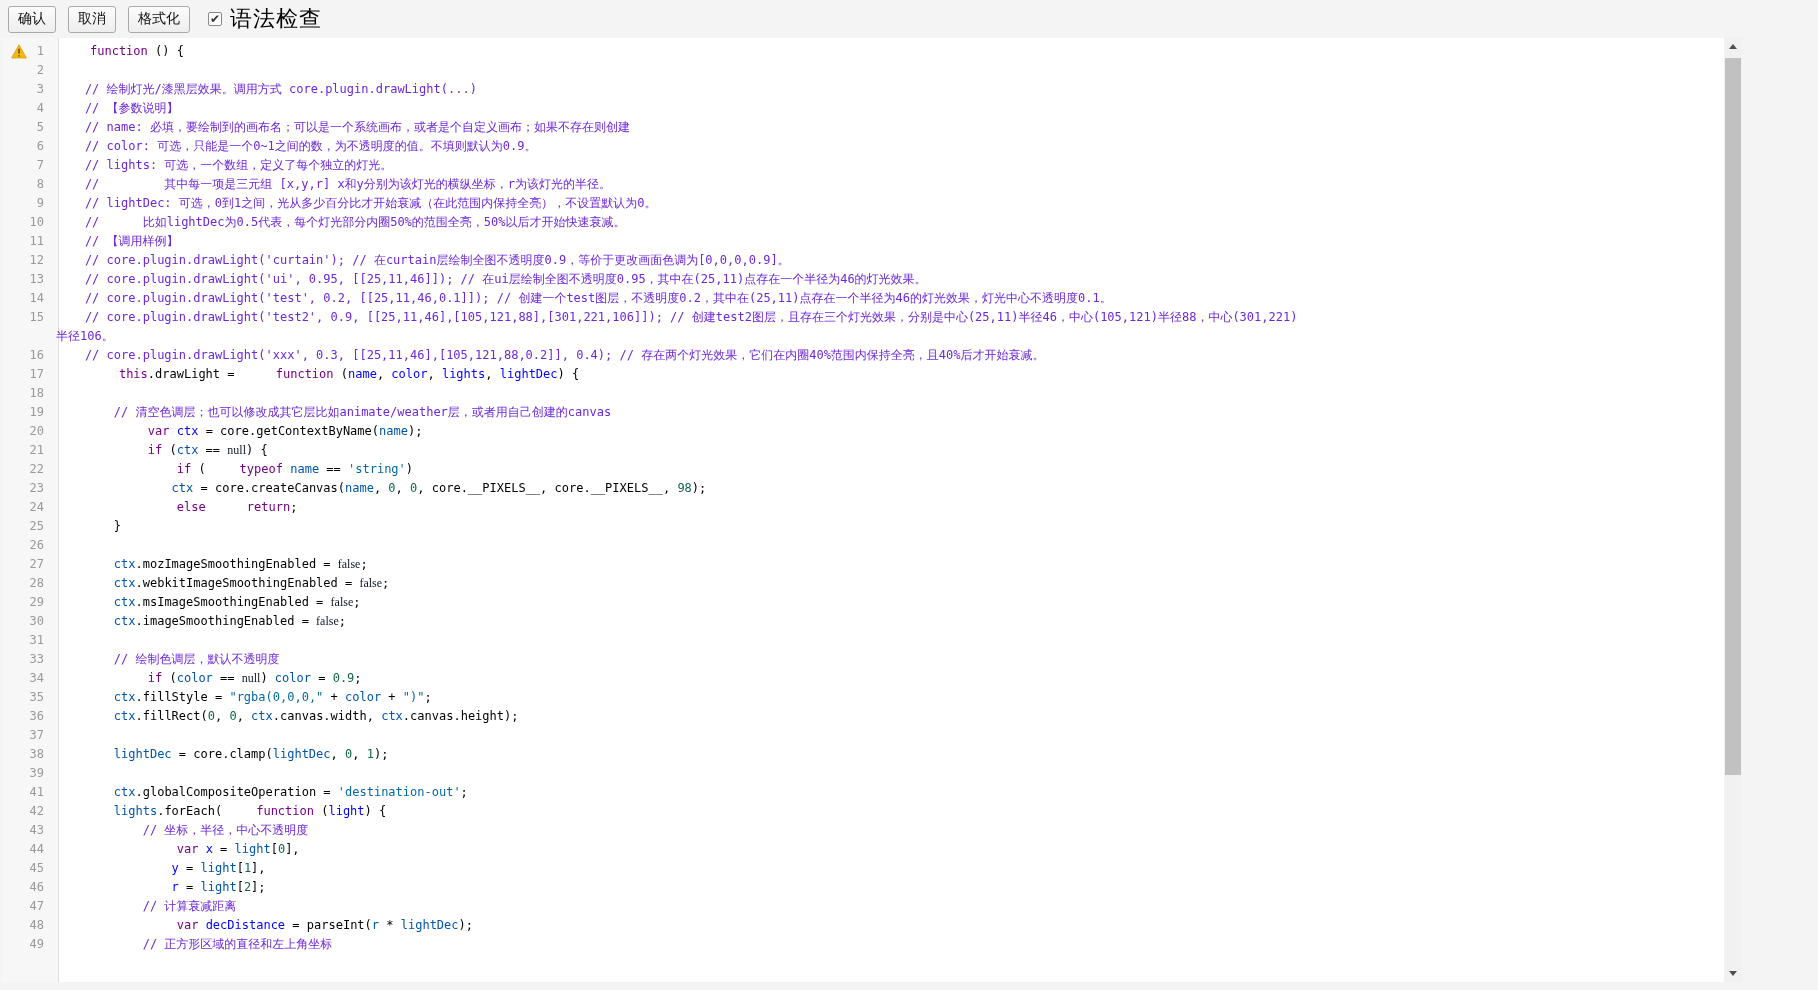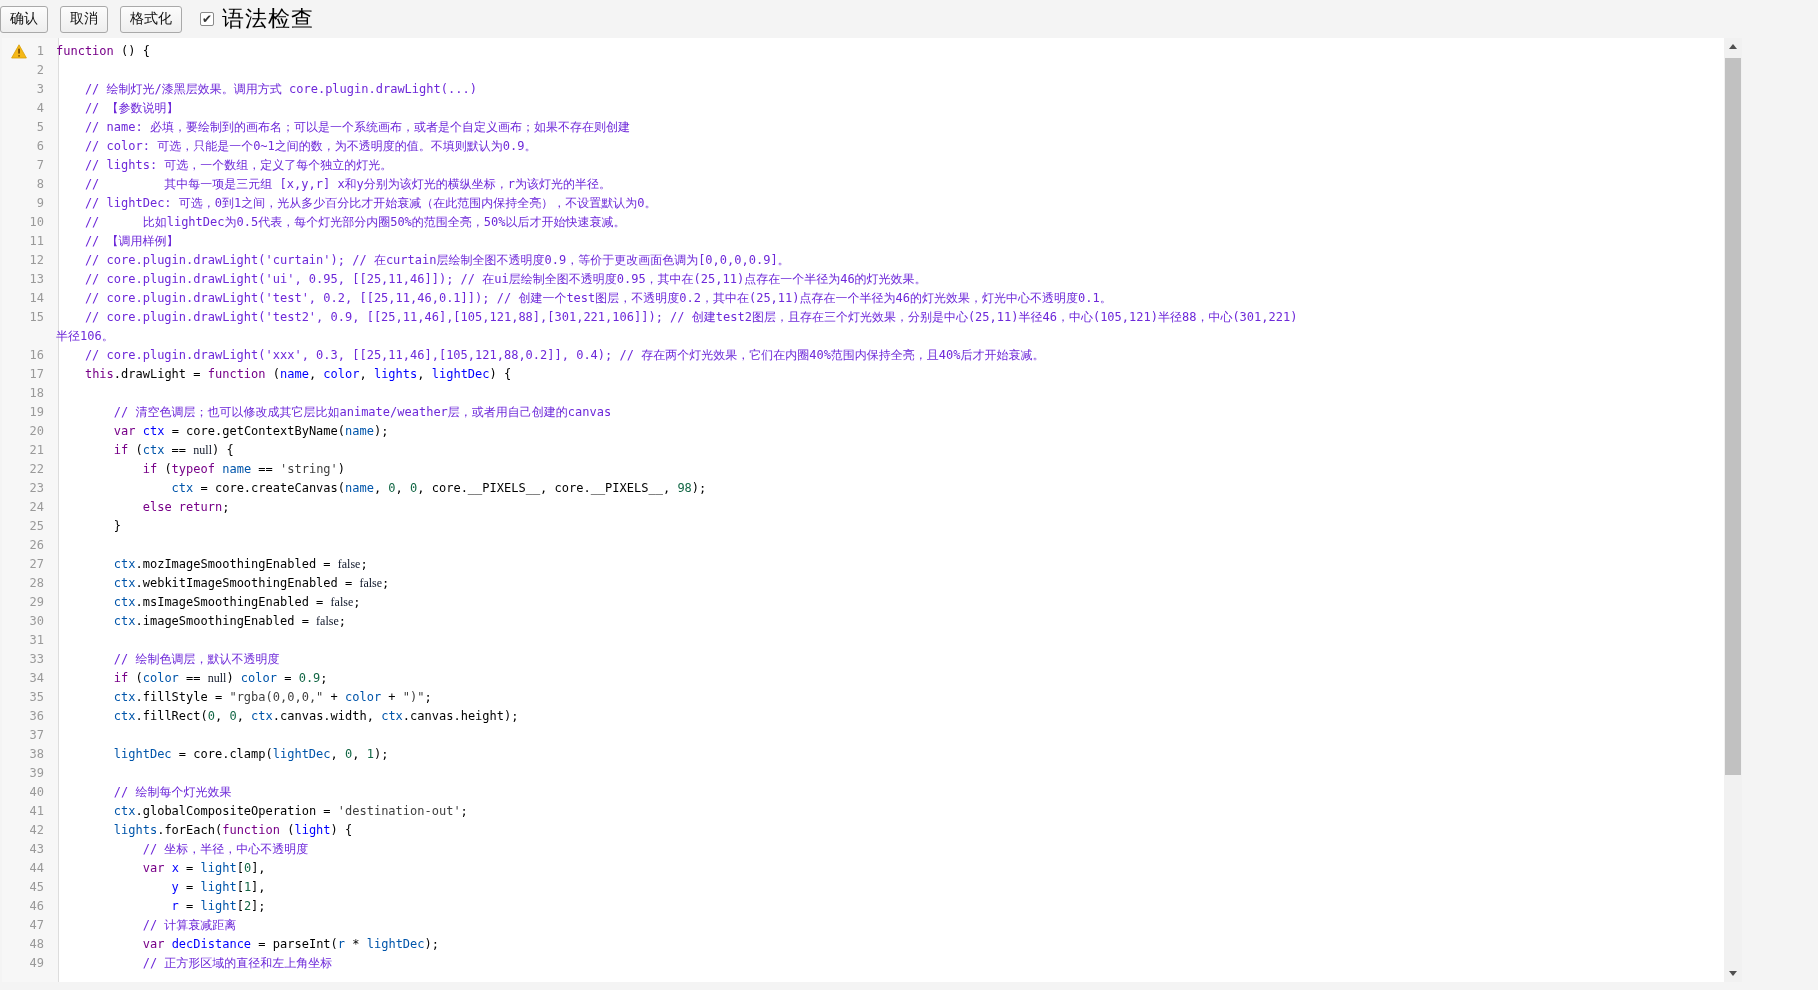--- a/index.html
+++ b/index.html
@@ -1,44 +1,44 @@
 <!DOCTYPE html>
 <html><head>
 <meta charset="utf-8">
 <style>
   * { margin:0; padding:0; box-sizing:border-box; }
   html,body { width:1818px; height:990px; overflow:hidden; }
   body { background:#f4f4f4; font-family:"Liberation Sans", sans-serif; }
   .screen { position:relative; width:1818px; height:990px; background:#f4f4f4; }
 
   
-  .toolbar { position:absolute; left:0; top:0; width:100%; height:38px; display:flex; align-items:center; }
+  .toolbar { position:absolute; left:0; top:0; width:100%; height:38px; display:flex; align-items:center; padding-left:8px; }
   .tb-btn { height:27px; margin-right:12px; padding:0 9px; font-size:14px; color:#111;
             background:linear-gradient(#fcfcfc,#eeeeee); border:1px solid #a9a9a9; border-radius:3px;
             font-family:"Liberation Sans",sans-serif; cursor:pointer; }
   .chk-wrap { display:flex; align-items:center; margin-left:6px; }
   .chk { width:14px; height:14px; border:1px solid #8a8a8a; border-radius:2px; background:#fff;
          display:flex; align-items:center; justify-content:center; font-size:12px; color:#333; line-height:1; }
   .chk-label { font-size:22px; color:#000; margin-left:8px; letter-spacing:1px; }
 
   
   .editor { position:absolute; left:2px; top:38px; width:1740px; height:944px; background:#fff; overflow:hidden; }
   .gutter-bg { position:absolute; left:0; top:0; bottom:0; width:57px; background:#f7f7f7; border-right:1px solid #ddd; }
   .lines { position:absolute; left:0; top:4px; right:18px; }
   .line { display:flex; align-items:flex-start; }
   .ln { width:50px; flex:0 0 50px; text-align:right; padding-right:8px; color:#999;
         font:12px/19px "DejaVu Sans Mono", monospace; }
   .code { flex:1; padding-left:4px; white-space:pre; font:12px/19px "DejaVu Sans Mono", monospace; color:#000; overflow:hidden; }
-  .tk-kw  { color:#708; }
+  .tk-kw  { color:#708;margin-left:34px; }
   .tk-atom{ color:#0f172a;font-family:Liberation Serif, serif; }
   .tk-num { color:#164; }
   .tk-def { color:#00f; }
   .tk-v2  { color:#05a; }
   .tk-com { color:#6d28d9; }
-  .tk-str { color:#404040; }
+  .tk-str { color:#0369a1; }
   .tk-pl  { color:#000; }
   .warn-icon { position:absolute; left:9px; top:6px; width:16px; height:15px; }
 
   
   .sb { position:absolute; right:0; top:0; bottom:0; width:18px; background:#f1f1f1; }
   .sb-arrow { position:absolute; left:0; width:18px; height:17px; display:flex; align-items:center; justify-content:center; }
   .sb-arrow.up { top:0; } .sb-arrow.down { bottom:0; }
   .sb-arrow svg { display:block; }
   .sb-thumb { position:absolute; left:1px; width:16px; top:20px; height:717px; background:#c1c1c1; }
 </style>
@@ -212,24 +212,20 @@
           <div class="ln">37</div>
           <div class="code"></div>
         </div>
         <div class="line">
           <div class="ln">38</div>
           <div class="code"><span class="tk-pl">        </span><span class="tk-v2">lightDec</span><span class="tk-pl"> = core.clamp(</span><span class="tk-v2">lightDec</span><span class="tk-pl">, </span><span class="tk-num">0</span><span class="tk-pl">, </span><span class="tk-num">1</span><span class="tk-pl">);</span></div>
         </div>
         <div class="line">
           <div class="ln">39</div>
           <div class="code"></div>
-        </div>
-        <div class="line">
-          <div class="ln">40</div>
-          <div class="code"><span class="tk-com">        // 绘制每个灯光效果</span></div>
         </div>
         <div class="line">
           <div class="ln">41</div>
           <div class="code"><span class="tk-pl">        </span><span class="tk-v2">ctx</span><span class="tk-pl">.globalCompositeOperation = </span><span class="tk-str">'destination-out'</span><span class="tk-pl">;</span></div>
         </div>
         <div class="line">
           <div class="ln">42</div>
           <div class="code"><span class="tk-pl">        </span><span class="tk-v2">lights</span><span class="tk-pl">.forEach(</span><span class="tk-kw">function</span><span class="tk-pl"> (</span><span class="tk-def">light</span><span class="tk-pl">) {</span></div>
         </div>
         <div class="line">

